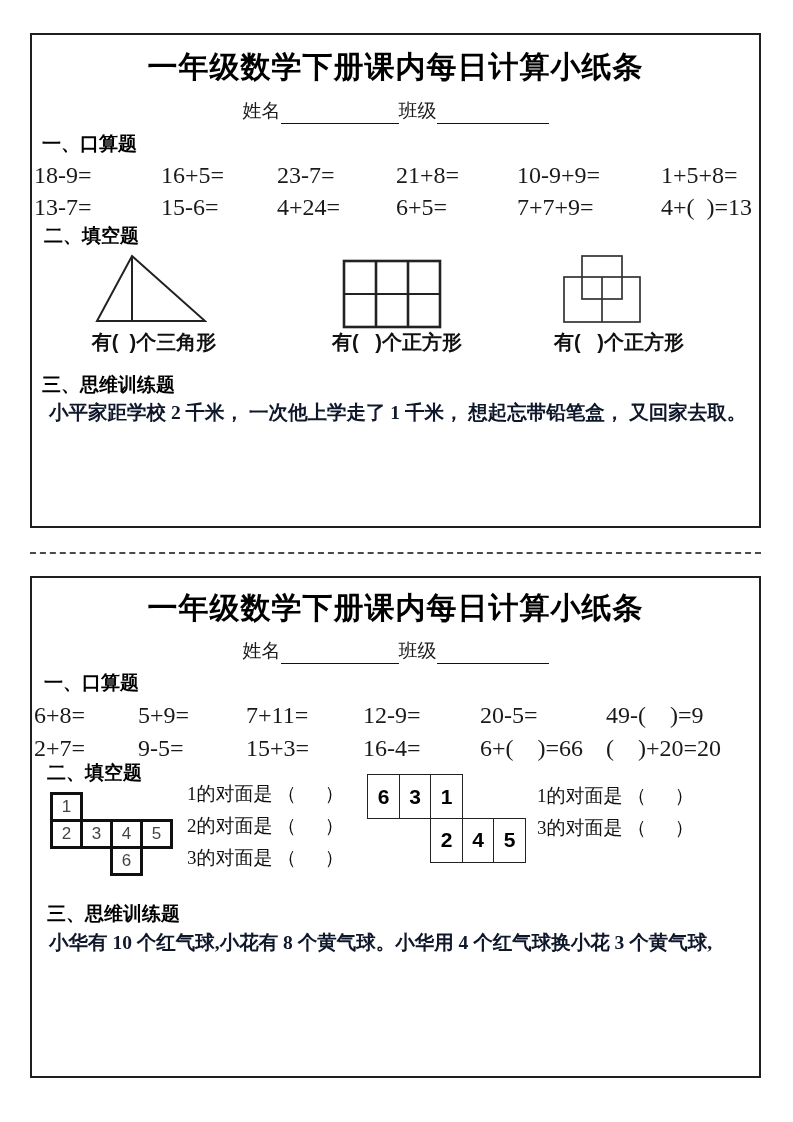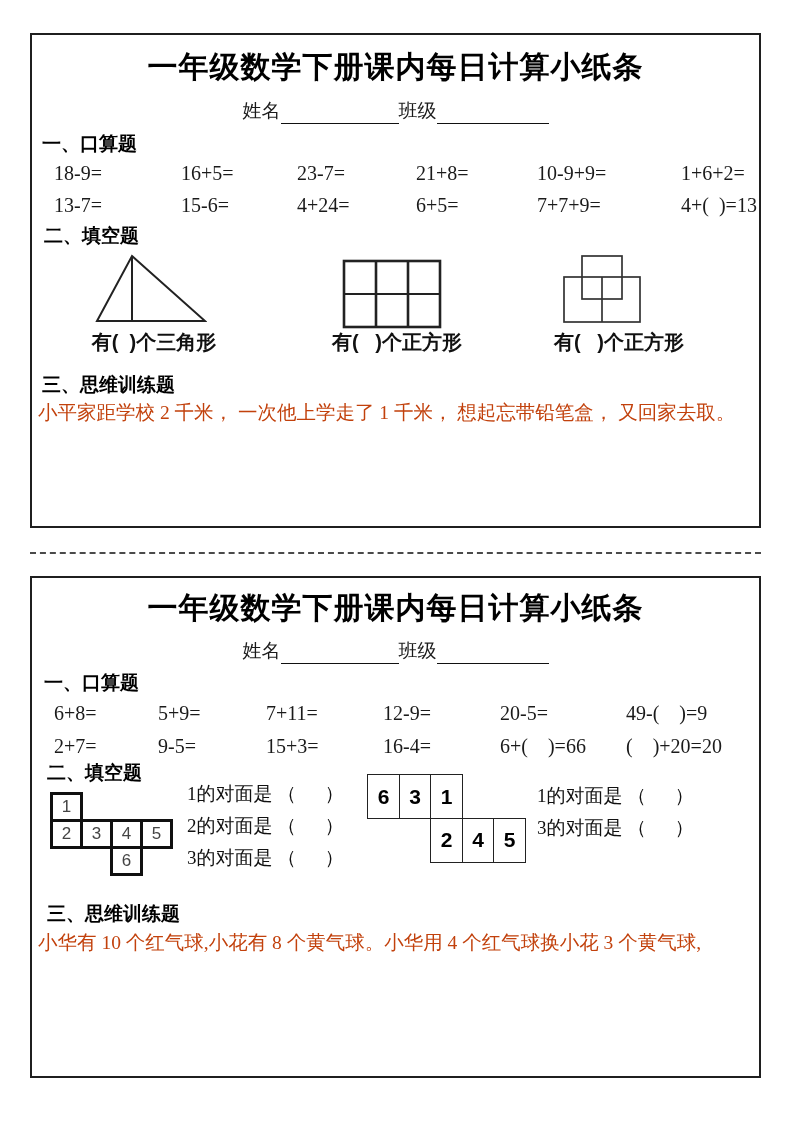--- a/index.html
+++ b/index.html
@@ -7,28 +7,28 @@
         font-family:"Liberation Serif",serif;color:#1a1a1a;}
   .sheet{position:absolute;left:30px;width:731px;border:2px solid #1f1f1f;background:#fff;box-sizing:border-box;}
   #sheet1{top:33px;height:495px;}
   #sheet2{top:576px;height:502px;}
   .ws-title{position:absolute;left:0;width:100%;text-align:center;font-weight:bold;
             font-size:30px;letter-spacing:1px;font-family:"Liberation Sans",sans-serif;color:#000;}
   .nameline{position:absolute;left:0;width:100%;text-align:center;font-size:19px;white-space:pre;}
   .blank{display:inline-block;height:20px;border-bottom:1.6px solid #111;vertical-align:bottom;}
   .blank.b1{width:118px;} .blank.b2{width:112px;}
   .sec{position:absolute;font-family:"Liberation Sans",sans-serif;font-weight:bold;font-size:19px;color:#000;}
-  .probrow{position:absolute;left:22px;width:722px;display:grid;font-size:20px;}
+  .probrow{position:absolute;left:2px;width:722px;display:grid;font-size:24px;}
   .r1cols{grid-template-columns:127px 116px 119px 121px 144px 1fr;}
   .r2cols{grid-template-columns:104px 108px 117px 117px 126px 1fr;}
   .prob{white-space:pre;}
   .figlabel{position:absolute;font-family:"Liberation Sans",sans-serif;font-weight:bold;
             font-size:20px;white-space:pre;color:#111;}
   .figsvg{position:absolute;}
-  .prose{position:absolute;left:6px;width:718px;font-size:19.5px;white-space:pre;color:#c2410c;}
+  .prose{position:absolute;left:17px;width:718px;font-size:19.5px;white-space:pre;color:#0f172a;font-weight:bold;}
   .netcell{position:absolute;box-sizing:border-box;display:flex;align-items:center;justify-content:center;background:#fff;}
   .n1{width:33px;height:30px;border:3px solid #101010;font-size:17px;color:#444;
       font-family:"Liberation Sans",sans-serif;}
   .n2{width:33px;height:45px;border:1.5px solid #222;font-size:21px;font-weight:bold;
       font-family:"Liberation Sans",sans-serif;color:#000;}
   .oppline{position:absolute;font-size:19px;white-space:pre;color:#111;}
   #cutline{position:absolute;left:30px;top:552px;width:731px;height:0;border-top:2px dashed #4a4a4a;}
 </style>
 </head>
 <body>
@@ -41,21 +41,21 @@
     <div class="nameline" style="top:63px;"><span>姓名</span><span class="blank b1"></span><span>班级</span><span class="blank b2"></span></div>
 
     <div class="sec" style="left:10px;top:96px;">一、口算题</div>
 
     <div class="probrow r1cols" style="top:127px;">
       <span class="prob">18-9=</span>
       <span class="prob">16+5=</span>
       <span class="prob">23-7=</span>
       <span class="prob">21+8=</span>
       <span class="prob">10-9+9=</span>
-      <span class="prob">1+6+2=</span>
+      <span class="prob">1+5+8=</span>
     </div>
     <div class="probrow r1cols" style="top:159px;">
       <span class="prob">13-7=</span>
       <span class="prob">15-6=</span>
       <span class="prob">4+24=</span>
       <span class="prob">6+5=</span>
       <span class="prob">7+7+9=</span>
       <span class="prob">4+(  )=13</span>
     </div>
 

